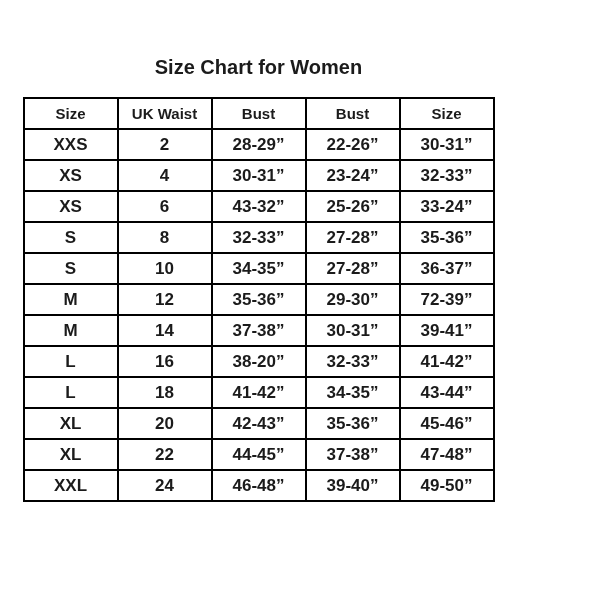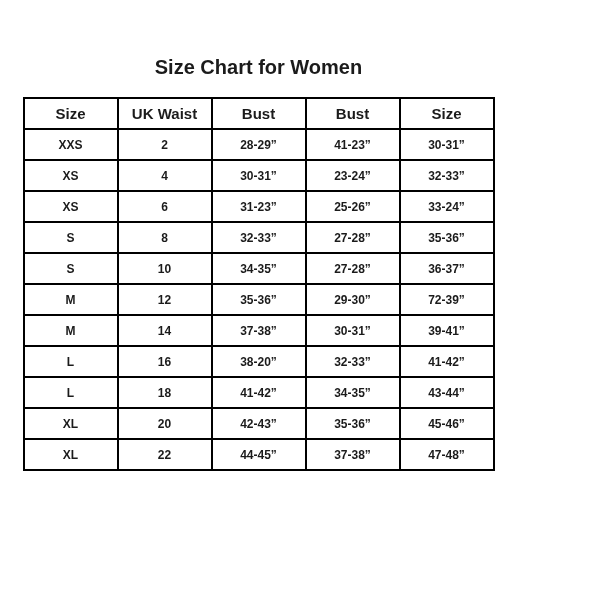--- a/index.html
+++ b/index.html
@@ -39,21 +39,21 @@
     height: 29px;
     text-align: center;
     vertical-align: middle;
     font-weight: bold;
     padding: 0;
   }
   table.size-chart th {
     font-size: 15px;
   }
   table.size-chart td {
-    font-size: 12px;
+    font-size: 17px;
   }
 </style>
 </head>
 <body>
 
 <div class="page">
 
   <h1 class="title">Size Chart for Women</h1>
 
   <table class="size-chart">
@@ -64,34 +64,34 @@
         <th>Bust</th>
         <th>Bust</th>
         <th>Size</th>
       </tr>
     </thead>
     <tbody>
       <tr>
         <td>XXS</td>
         <td>2</td>
         <td>28-29”</td>
-        <td>41-23”</td>
+        <td>22-26”</td>
         <td>30-31”</td>
       </tr>
       <tr>
         <td>XS</td>
         <td>4</td>
         <td>30-31”</td>
         <td>23-24”</td>
         <td>32-33”</td>
       </tr>
       <tr>
         <td>XS</td>
         <td>6</td>
-        <td>31-23”</td>
+        <td>43-32”</td>
         <td>25-26”</td>
         <td>33-24”</td>
       </tr>
       <tr>
         <td>S</td>
         <td>8</td>
         <td>32-33”</td>
         <td>27-28”</td>
         <td>35-36”</td>
       </tr>
@@ -137,16 +137,23 @@
         <td>35-36”</td>
         <td>45-46”</td>
       </tr>
       <tr>
         <td>XL</td>
         <td>22</td>
         <td>44-45”</td>
         <td>37-38”</td>
         <td>47-48”</td>
       </tr>
+      <tr>
+        <td>XXL</td>
+        <td>24</td>
+        <td>46-48”</td>
+        <td>39-40”</td>
+        <td>49-50”</td>
+      </tr>
     </tbody>
   </table>
 
 </div>
 
 </body></html>

